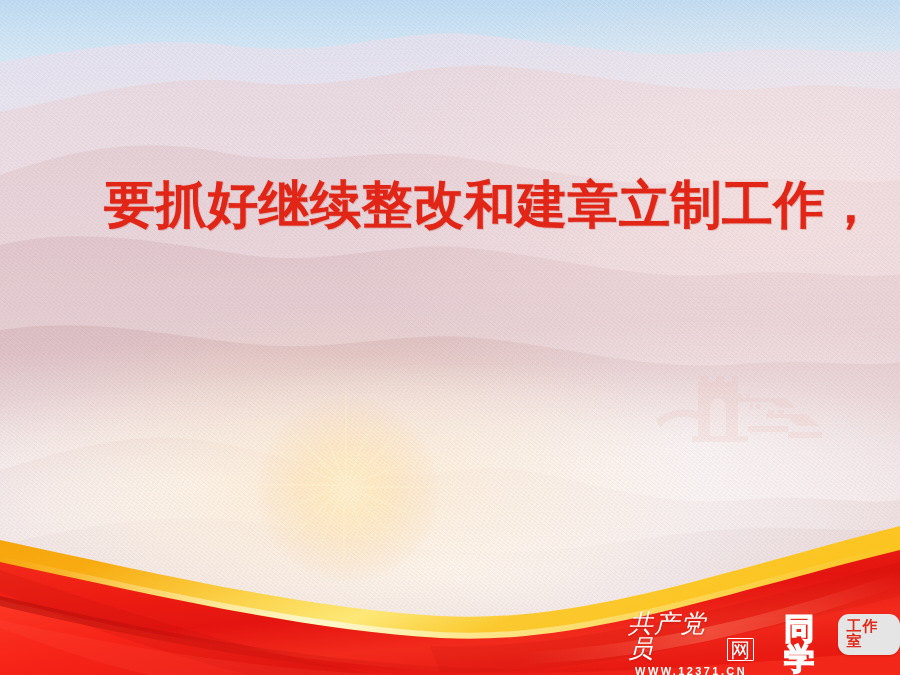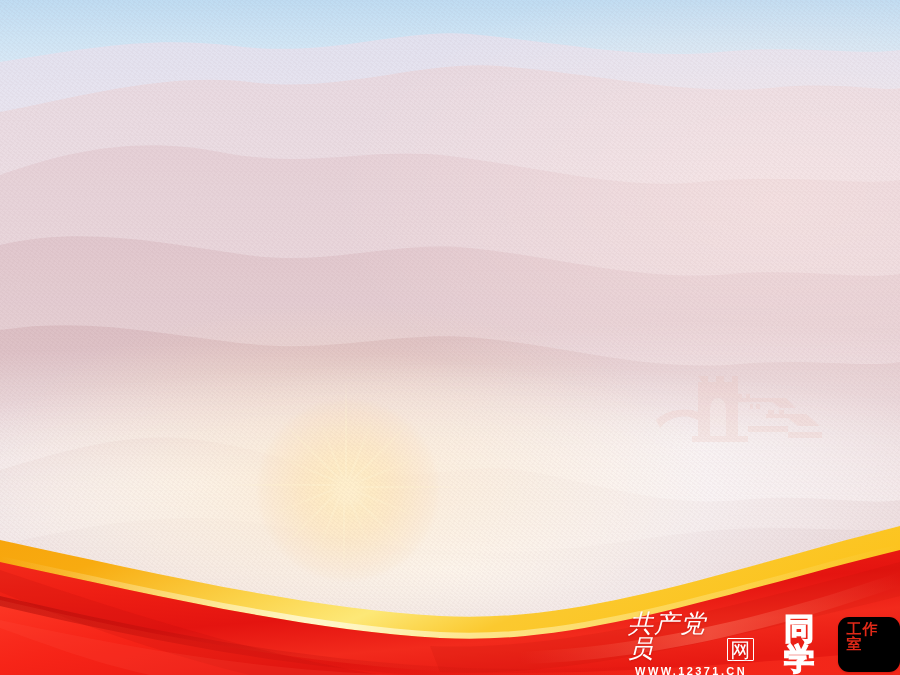--- a/index.html
+++ b/index.html
@@ -149,38 +149,38 @@
     border-radius:1px;
   }
   .logo-url{
     margin-top:4px;
     font-family:"Liberation Sans","DejaVu Sans",sans-serif;
     font-size:11px;
     font-weight:700;
     letter-spacing:2.4px;
     color:#fff;
   }
-  .logo-right{display:flex;align-items:center;margin-left:16px;}
+  .logo-right{display:flex;align-items:flex-start;margin-left:16px;}
   .tongxue{
     font-family:"Liberation Serif","DejaVu Serif",serif;
     font-size:30px;
     font-weight:700;
     color:transparent;
     -webkit-text-stroke:1.6px #fff;
     letter-spacing:1px;
     line-height:1;
     padding-right:2px;
   }
   .badge{
-    background:#000000;
+    background:#e5e5e5;
     color:#e02918;
     font-size:15px;
     font-weight:700;
     letter-spacing:1px;
-    padding:4px 9px 21px 9px;
+    padding:4px 9px 7px 9px;
     border-radius:11px;
     line-height:1;
     margin-left:-6px;
     box-shadow:0 1px 2px rgba(140,0,0,.25);
   }
 </style>
 </head>
 <body>
 
 <div id="poster">
@@ -317,20 +317,21 @@
       <path d="M0,96 C130,126 270,156 430,166 C540,173 680,168 900,146 L900,156 C680,178 540,183 430,176 C270,166 130,136 0,106 Z" fill="url(#fold)"></path>
 
       <path d="M0,70 C120,110 240,150 380,175 L250,175 C140,148 60,116 0,92 Z" fill="#b50f0b" opacity=".16"></path>
       <path d="M430,146 C560,152 720,110 900,62 L900,96 C720,140 570,178 440,172 Z" fill="#b50f0b" opacity=".13"></path>
       <path d="M520,152 C660,146 790,110 900,72 L900,86 C790,124 660,160 520,164 Z" fill="url(#shine)"></path>
       <path d="M0,120 C120,146 250,170 400,175 L150,175 C90,162 40,142 0,128 Z" fill="#ff5540" opacity=".18"></path>
     </svg>
   </div>
 
   <div class="quote">
+    <div class="qline">要抓好继续整改和建章立制工作，</div>
   </div>
 
 
   <div class="logo">
     <div class="logo-left">
       <div class="logo-cal">
         <span>共产党员</span>
         <span class="boxed">网</span>
       </div>
       <div class="logo-url">WWW.12371.CN</div>

